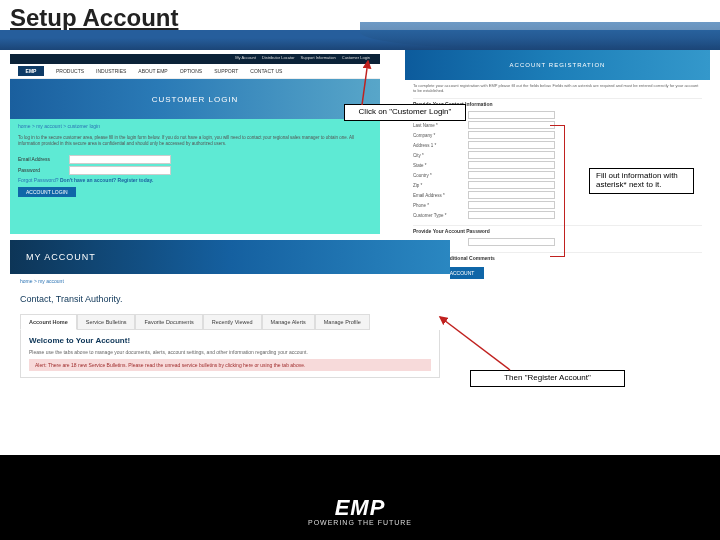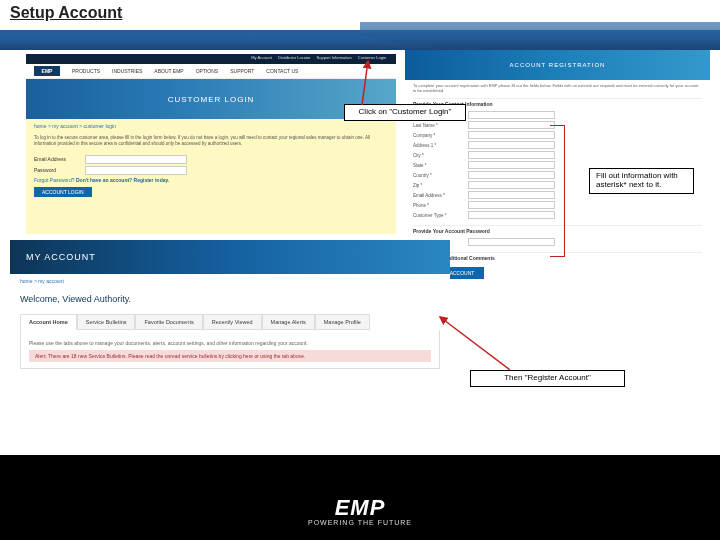--- a/index.html
+++ b/index.html
@@ -15,21 +15,21 @@
     position: relative;
     width: 720px;
     height: 540px;
     background: #fff;
   }
   .underline { text-decoration: underline; }
   .title {
     position: absolute;
     left: 10px;
     top: 4px;
-    font-size: 16px;
+    font-size: 24px;
     font-weight: bold;
     color: #222;
   }
   .top-curve {
     position: absolute;
     top: 30px;
     left: 0;
     width: 720px;
     height: 20px;
     background: linear-gradient(#265e9c 40%, #1b4577);
@@ -44,25 +44,25 @@
     width: 360px;
     height: 28px;
     background: linear-gradient(#2f6fad, #1b4577);
     border-radius: 50% / 0 0 0 18px;
     opacity: 0.7;
   }
 
   
   .shot1 {
     position: absolute;
-    left: 26px;
+    left: 10px;
     top: 54px;
     width: 370px;
     height: 180px;
-    background: #fef9c3;
+    background: #5eead4;
     box-shadow: none;
     font-size: 5px;
   }
   .s1-topbar {
     height: 8px;
     background: #0b2238;
     color: #ddd;
     display: flex;
     justify-content: flex-end;
     gap: 6px;
@@ -404,30 +404,31 @@
         </div>
     </div>
     <div class="s2-sect">Provide Any Additional Comments</div>
     <div class="s2-btn">REGISTER ACCOUNT</div>
     <div class="s2-bracket"></div>
   </div>
 
   <div class="shot3">
     <div class="s3-hero">MY ACCOUNT</div>
     <div class="s3-bread">home &gt; my account</div>
-    <div class="s3-welcome">Welcome, Viewed Authority.</div>
+    <div class="s3-welcome">Contact, Transit Authority.</div>
     <div class="s3-tabs">
       <div class="s3-tab active">Account Home</div>
       <div class="s3-tab">Service Bulletins</div>
       <div class="s3-tab">Favorite Documents</div>
       <div class="s3-tab">Recently Viewed</div>
       <div class="s3-tab">Manage Alerts</div>
       <div class="s3-tab">Manage Profile</div>
     </div>
     <div class="s3-panel">
+      <div class="s3-h">Welcome to Your Account!</div>
       <div class="s3-note">Please use the tabs above to manage your documents, alerts, account settings, and other information regarding your account.</div>
       <div class="s3-alert">Alert: There are 18 new Service Bulletins. Please read the unread service bulletins by clicking here or using the tab above.</div>
     </div>
   </div>
 
   <div class="callout c1">Click on "Customer Login"</div>
   <div class="callout c2">Fill out information with asterisk* next to it.</div>
   <div class="callout c3">Then "Register Account"</div>
 
   <svg style="position:absolute; left:340px; top:55px;" width="40" height="55">

